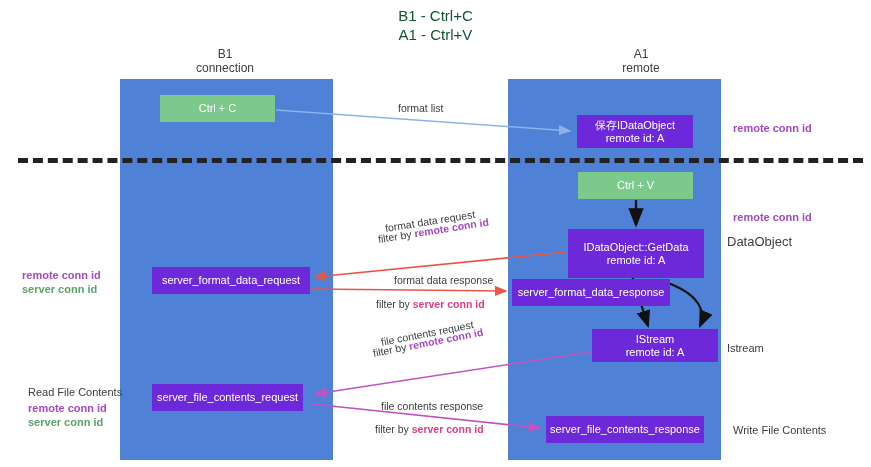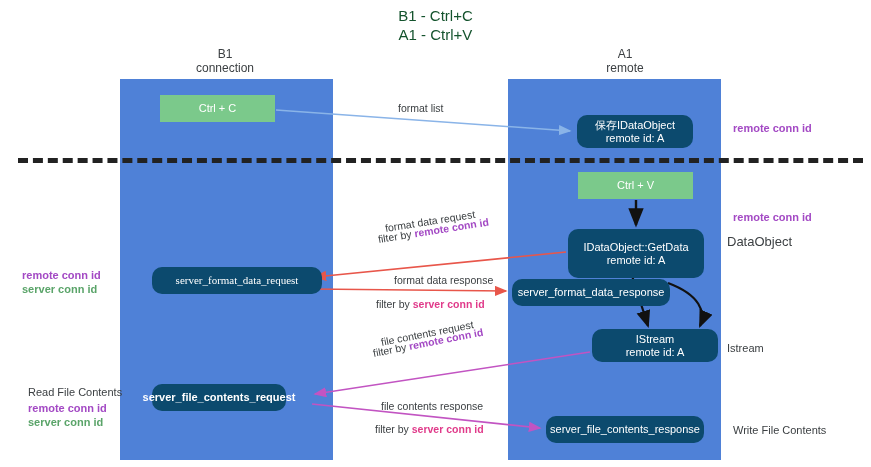--- a/index.html
+++ b/index.html
@@ -18,21 +18,21 @@
   #title{
     left:0;top:6px;width:871px;
     text-align:center;font-size:15px;line-height:19px;color:#14532d;
   }
 
   
   .col-head{
     text-align:center;font-size:12px;line-height:14px;color:#3c4043;
   }
   #head-b1{left:145px;top:47px;width:160px;}
-  #head-a1{left:545px;top:47px;width:160px;}
+  #head-a1{left:561px;top:47px;width:160px;}
 
   
   .lane{background:#4f81d7;}
   #lane-b1{left:120px;top:79px;width:213px;height:381px;}
   #lane-a1{left:508px;top:79px;width:213px;height:381px;}
 
   
   #divider{
     left:18px;top:158px;width:845px;height:0;
     border-top:5px dashed #222222;
@@ -43,30 +43,30 @@
     box-sizing:border-box;
     color:#ffffff;
     font-size:11px;
     line-height:13px;
     display:flex;flex-direction:column;
     align-items:center;justify-content:center;
     text-align:center;
     padding:12px 4px;
   }
   .green{background:#7bc98b;}
-  .orange{background:#0c4a6e;border-radius:10px;}
+  .orange{background:#6d28d9;}
 
   #box-ctrlc{left:160px;top:95px;width:115px;height:27px;}
   #box-saveido{left:577px;top:115px;width:116px;height:33px;}
   #box-ctrlv{left:578px;top:172px;width:115px;height:27px;}
   #box-getdata{left:568px;top:229px;width:136px;height:49px;text-align:right;}
-  #box-fmt-req{left:152px;top:267px;width:170px;height:27px;font-family:Liberation Serif, serif;}
+  #box-fmt-req{left:152px;top:267px;width:158px;height:27px;}
   #box-fmt-resp{left:512px;top:279px;width:158px;height:27px;}
   #box-istream{left:592px;top:329px;width:126px;height:33px;}
-  #box-file-req{left:152px;top:384px;width:134px;height:27px;font-weight:bold;}
+  #box-file-req{left:152px;top:384px;width:151px;height:27px;}
   #box-file-resp{left:546px;top:416px;width:158px;height:27px;}
 
   
   .side{font-size:11px;line-height:14px;}
   .purple{color:#a349c4;font-weight:bold;}
   .green-t{color:#5aa469;font-weight:bold;}
   .magenta{color:#e03a8a;font-weight:bold;}
 
   #ann-r1{left:733px;top:121px;}
   #ann-r2{left:733px;top:210px;}

